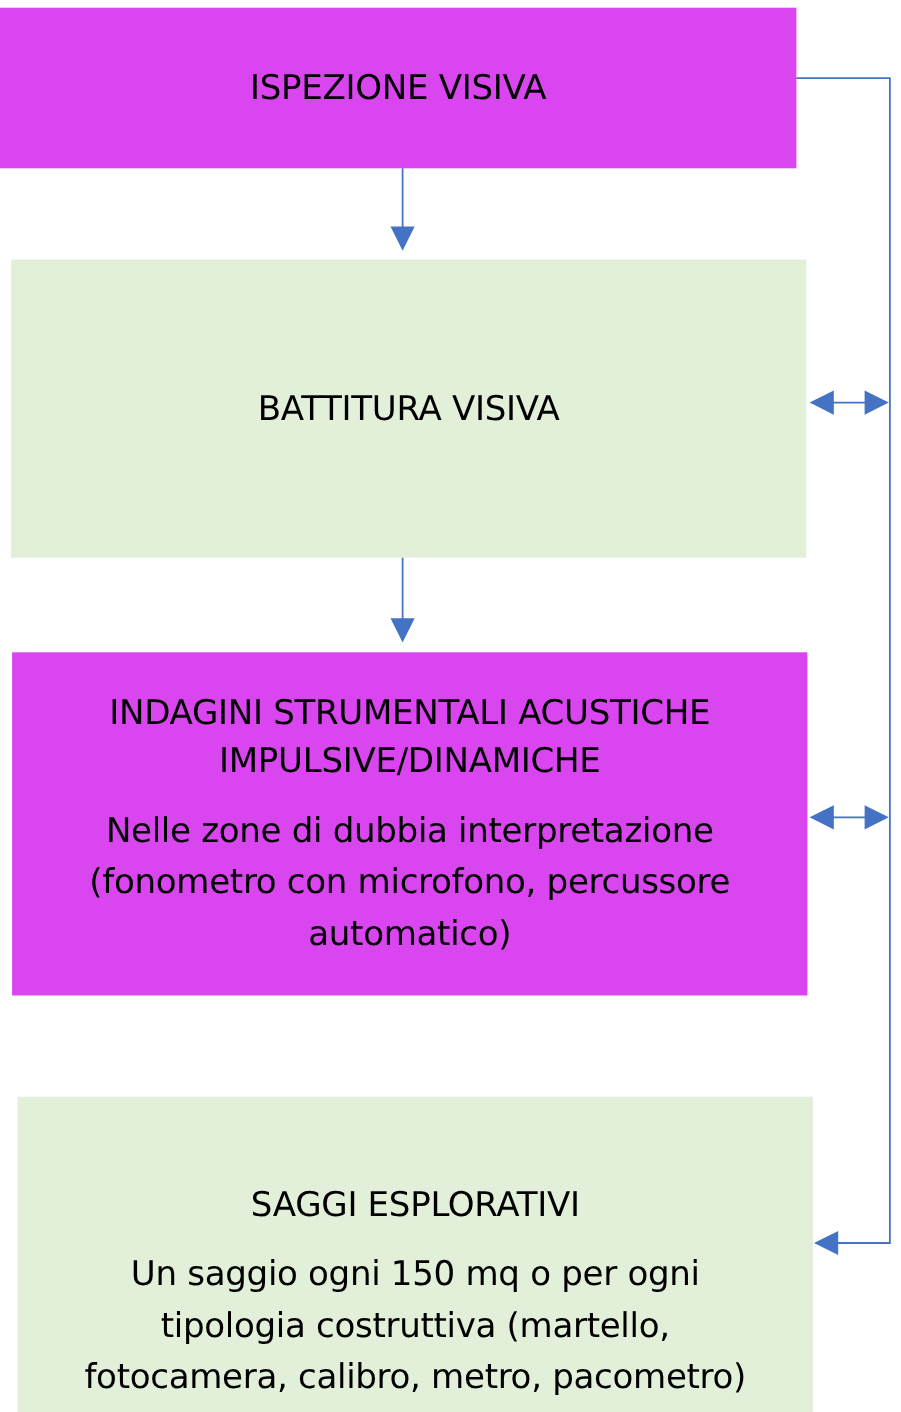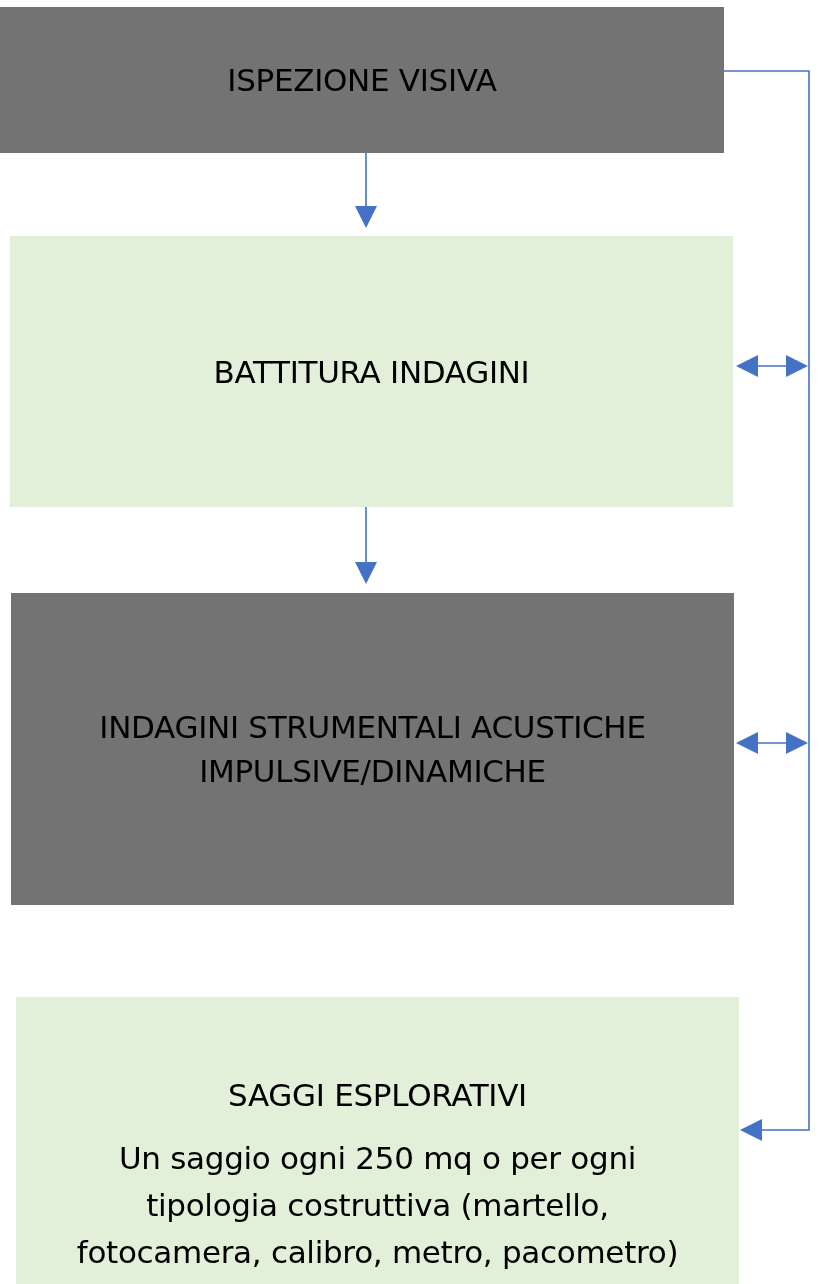--- a/index.html
+++ b/index.html
@@ -1,44 +1,45 @@
 <!DOCTYPE html>
 <html><head>
 <meta charset="utf-8">
 <style>
   html, body { margin: 0; padding: 0; background: #ffffff; }
   body { width: 819px; height: 1284px; position: relative; overflow: hidden;
          font-family: "DejaVu Sans", sans-serif; color: #000; }
   .box { position: absolute; box-sizing: border-box; display: flex; flex-direction: column;
          align-items: center; justify-content: center; text-align: center; }
-  .yellow { background: #737373; }
+  .yellow { background: #d946ef; }
   .green { background: #e2efd9; }
   .title { font-size: 31px; line-height: 44px; letter-spacing: -0.3px; }
   .desc { font-size: 31px; line-height: 47px; letter-spacing: -0.3px; margin-top: 18px; }
   .sub { font-size: 31px; line-height: 44px; letter-spacing: -0.3px; }
   svg.connectors { position: absolute; left: 0; top: 0; }
 </style>
 </head>
 <body>
 
 <div class="box yellow" style="left:0px; top:7px; width:724px; height:146px;">
   <div class="title">ISPEZIONE VISIVA</div>
 </div>
 
 <div class="box green" style="left:10px; top:236px; width:723px; height:271px; padding:0 50px;">
-  <div class="title">BATTITURA INDAGINI</div>
+  <div class="title">BATTITURA VISIVA</div>
 </div>
 
 <div class="box yellow" style="left:11px; top:593px; width:723px; height:312px; padding:0 20px;justify-content:center;">
   <div class="title" style="padding:0 20px;">INDAGINI STRUMENTALI ACUSTICHE IMPULSIVE/DINAMICHE</div>
+  <div class="desc">Nelle zone di dubbia interpretazione (fonometro con microfono, percussore automatico)</div>
 </div>
 
 <div class="box green" style="left:16px; top:997px; width:723px; height:354px; padding:0 20px;">
   <div class="title">SAGGI ESPLORATIVI</div>
-  <div class="desc" style="padding:0 20px;">Un saggio ogni 250 mq o per ogni tipologia costruttiva (martello, fotocamera, calibro, metro, pacometro)</div>
+  <div class="desc" style="padding:0 20px;">Un saggio ogni 150 mq o per ogni tipologia costruttiva (martello, fotocamera, calibro, metro, pacometro)</div>
 </div>
 
 <svg class="connectors" width="819" height="1284" viewBox="0 0 819 1284">
   <g stroke="#4472c4" stroke-width="1.6" fill="none">
 
     <line x1="366" y1="153" x2="366" y2="208"></line>
 
     <line x1="366" y1="507" x2="366" y2="564"></line>
 
     <polyline points="724,71 809,71 809,1130 758,1130"></polyline>

